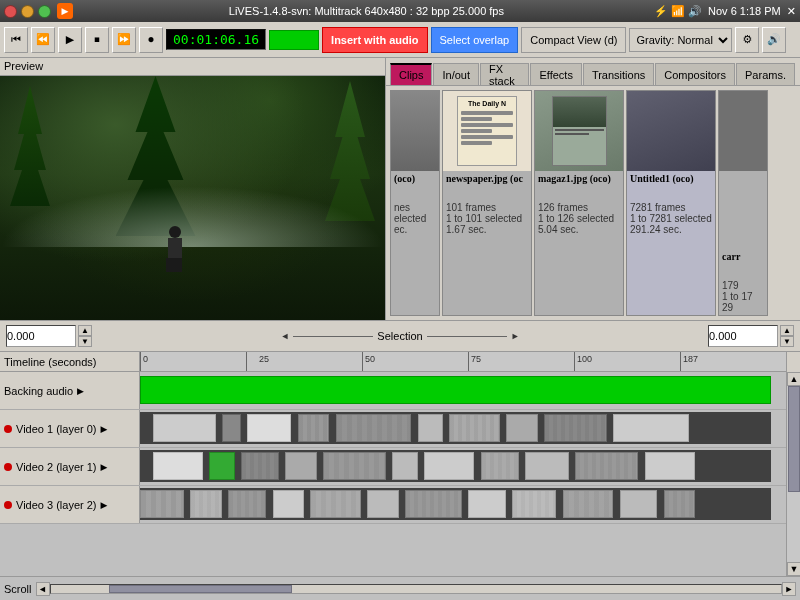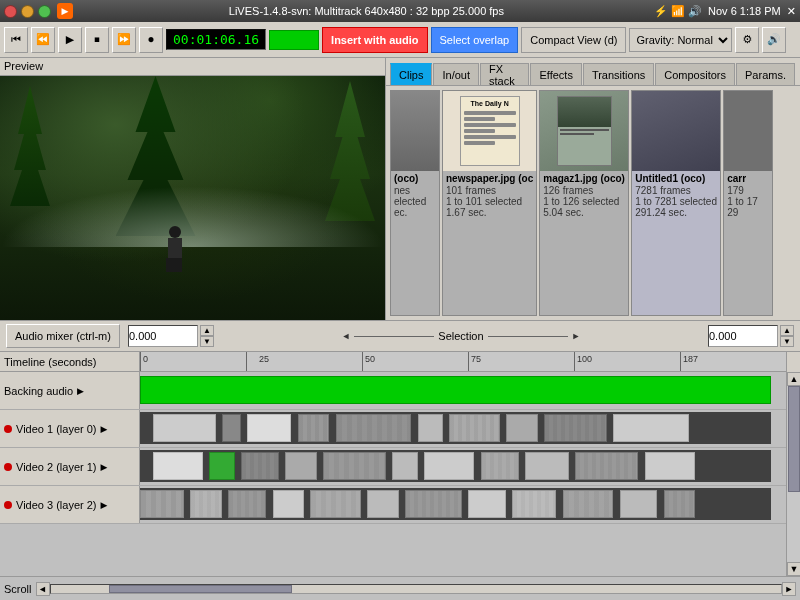--- a/index.html
+++ b/index.html
@@ -159,22 +159,22 @@
       padding: 0 8px;
       background: #c0bdb5;
       border: 1px solid #999;
       border-bottom: none;
       cursor: pointer;
       font-size: 11px;
       display: flex; align-items: center;
       margin-right: 1px;
     }
     .clip-tab.active {
-      background: #0ea5e9;
-      border-top: 2px solid #0ea5e9;
+      background: #be185d;
+      border-top: 2px solid #000000;
     }
     #clips-content {
       flex: 1;
       background: #d4d0c8;
       overflow-x: auto;
       display: flex;
       gap: 2px;
       padding: 4px;
     }
     .clip-item {
@@ -206,21 +206,21 @@
     .clip-thumb-magazine {
       background: #c8d8c8;
     }
     .clip-thumb-video {
       background: #404040;
     }
     .clip-info {
       padding: 2px 3px;
       font-size: 10px;
     }
-    .clip-name { font-weight: bold; margin-bottom: 1px; overflow: hidden; white-space: nowrap; text-overflow: ellipsis; }
+    .clip-name { font-weight: bold; margin-bottom: 18px; overflow: hidden; white-space: nowrap; text-overflow: ellipsis; font-family: Liberation Serif, serif; }
     .clip-frames { color: #333; }
     .clip-selected { color: #333; }
     .clip-sec { color: #333; }
 
     
     #combined-bottom {
       height: 280px;
       display: flex;
       flex-direction: column;
       width: 800px;
@@ -504,38 +504,37 @@
           <div style="width:100%;height:100%;background:linear-gradient(160deg,#606070,#404050);"></div>
         </div>
         <div class="clip-info">
           <div class="clip-name">Untitled1 (oco)</div>
           <div class="clip-frames">7281 frames</div>
           <div class="clip-selected">1 to 7281 selected</div>
           <div class="clip-sec">291.24 sec.</div>
         </div>
       </div>
 
-      <div class="clip-item" style="min-width:50px;">
+      <div class="clip-item" style="min-width:50px;justify-content:space-between;">
         <div class="clip-thumb" style="height:80px;background:#707070;">
         </div>
         <div class="clip-info">
           <div class="clip-name">carr</div>
           <div class="clip-frames">179</div>
           <div class="clip-selected">1 to 17</div>
           <div class="clip-sec">29</div>
         </div>
       </div>
     </div>
   </div>
 </div>
 
 <div id="combined-bottom">
 
   <div id="audio-mixer-bar">
-    <button class="audio-mixer-btn">Audio mixer (ctrl-m)</button>
     <div style="display:flex;align-items:center;gap:2px;">
       <input class="value-input" type="text" value="0.000" style="">
       <div class="spin-group">
         <div class="spin-btn">▲</div>
         <div class="spin-btn">▼</div>
       </div>
     </div>
     <div class="selection-area">
       <span class="selection-arrow">◄</span>
       <div class="selection-line"></div>

